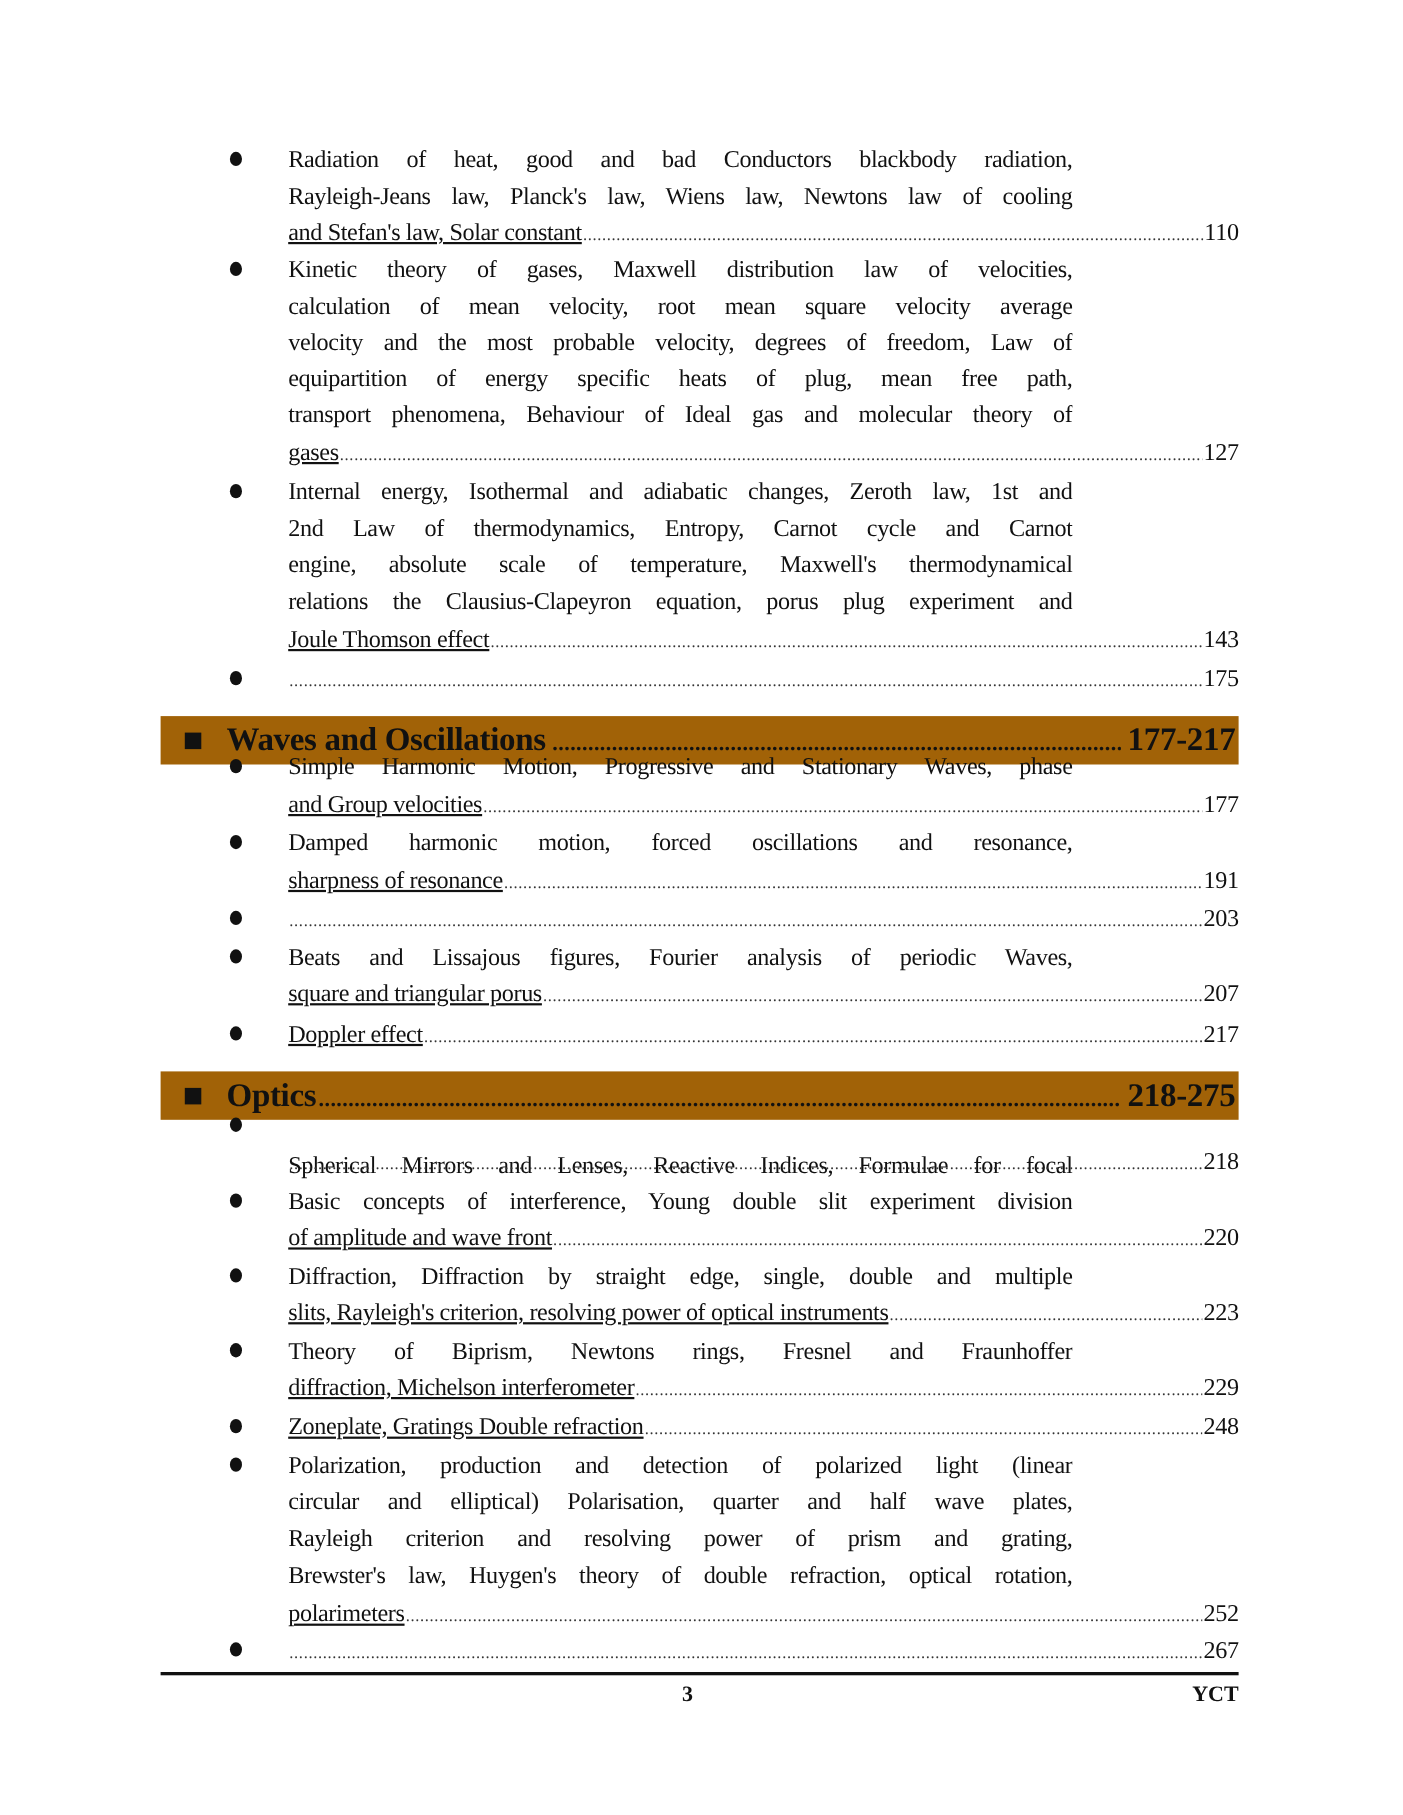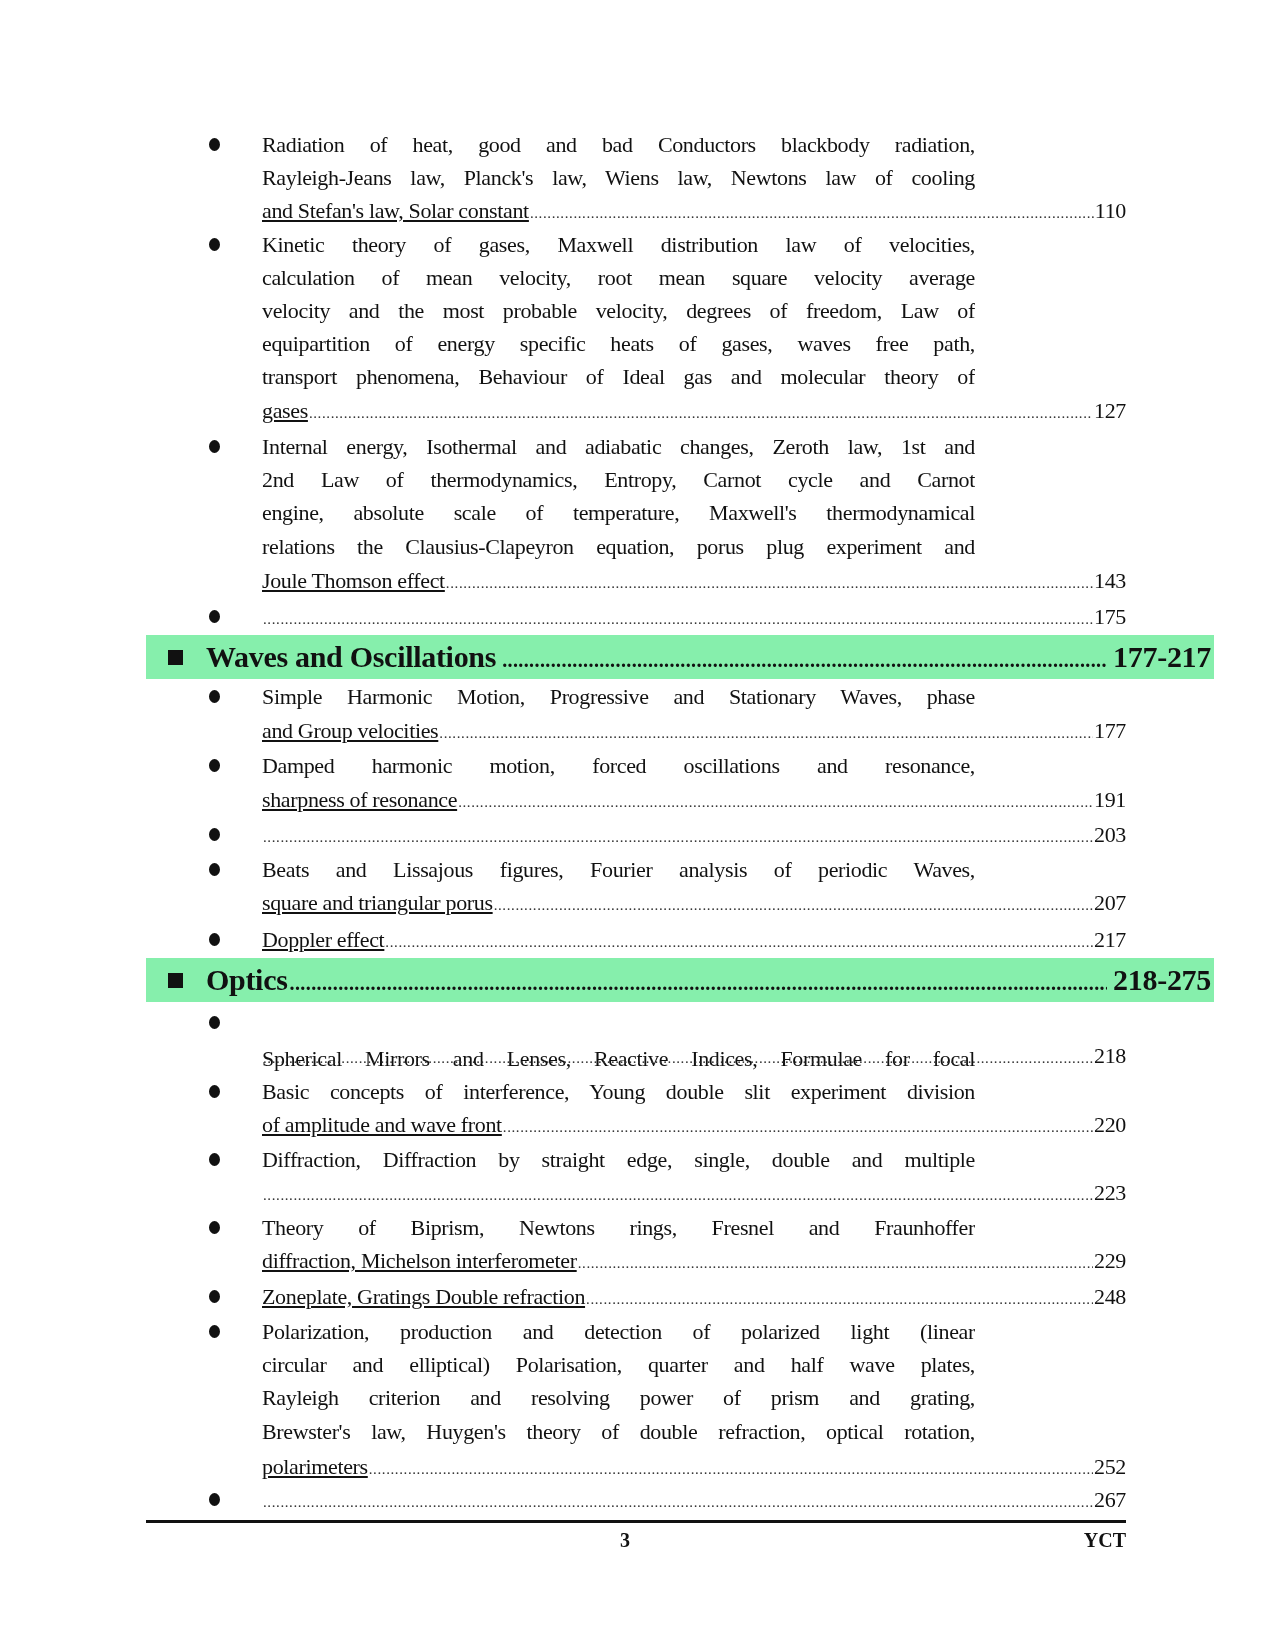--- a/index.html
+++ b/index.html
@@ -6,21 +6,21 @@
   body { width:1275px; height:1650px; position:relative; overflow:hidden;
          font-family:"Liberation Serif", serif; color:#111; }
   .line { position:absolute; left:262px; font-size:22px; line-height:30px; height:30px;
           white-space:nowrap; letter-spacing:-0.35px; }
   .just { width:713px; text-align:justify; text-align-last:justify; white-space:normal; overflow:hidden; }
   .leader { width:864px; display:flex; align-items:baseline; }
   .leader .t { flex:0 0 auto; white-space:nowrap;text-decoration:underline; }
   .leader .dots { flex:1 1 auto; overflow:hidden; white-space:nowrap; letter-spacing:0.6px; font-size:15px; color:#333; margin:0 1px; }
   .leader .pg { flex:0 0 auto; }
   .bullet { position:absolute; left:209px; width:11px; height:13px; border-radius:50%; background:#111; }
-  .band { position:absolute; left:146px; width:1068px; height:44px; background:#86efac; }
+  .band { position:absolute; left:146px; width:980px; height:44px; background:#a16207;margin-top:16px; }
   .band .sq { position:absolute; left:22px; top:15px; width:15px; height:15px; background:#111; }
   .band .h { position:absolute; left:60px; right:3px; top:4px; display:flex; align-items:baseline;
              font-weight:bold; font-size:30px; line-height:36px; letter-spacing:-0.3px; }
   .band .h .t { flex:0 0 auto; white-space:nowrap; }
   .band .h .dots { flex:1 1 auto; overflow:hidden; white-space:nowrap; font-size:20px; letter-spacing:0.4px; margin:0 6px; }
   .band .h .pg { flex:0 0 auto; }
   .rule { position:absolute; left:146px; width:980px; top:1520px; height:3px; background:#111; }
   .foot-pg { position:absolute; top:1529px; left:620px; font-weight:bold; font-size:20px; }
   .foot-brand { position:absolute; top:1529px; right:149px; font-weight:bold; font-size:20px; }
 </style>
@@ -33,21 +33,21 @@
 <div class="line leader" style="top:196px">
   <span class="t">and Stefan's law, Solar constant</span>
   <span class="dots">....................................................................................................................................................................................................................</span>
   <span class="pg">110</span>
 </div>
 
 <span class="bullet" style="top:238px"></span>
 <div class="line just" style="top:230px">Kinetic theory of gases, Maxwell distribution law of velocities,</div>
 <div class="line just" style="top:263px">calculation of mean velocity, root mean square velocity average</div>
 <div class="line just" style="top:296px">velocity and the most probable velocity, degrees of freedom, Law of</div>
-<div class="line just" style="top:329px">equipartition of energy specific heats of gases, waves free path,</div>
+<div class="line just" style="top:329px">equipartition of energy specific heats of plug, mean free path,</div>
 <div class="line just" style="top:362px">transport phenomena, Behaviour of Ideal gas and molecular theory of</div>
 <div class="line leader" style="top:396px">
   <span class="t">gases</span>
   <span class="dots">....................................................................................................................................................................................................................</span>
   <span class="pg">127</span>
 </div>
 
 <span class="bullet" style="top:440px"></span>
 <div class="line just" style="top:432px">Internal energy, Isothermal and adiabatic changes, Zeroth law, 1st and</div>
 <div class="line just" style="top:465px">2nd Law of thermodynamics, Entropy, Carnot cycle and Carnot</div>
@@ -131,20 +131,21 @@
 <div class="line just" style="top:1077px">Basic concepts of interference, Young double slit experiment division</div>
 <div class="line leader" style="top:1110px">
   <span class="t">of amplitude and wave front</span>
   <span class="dots">....................................................................................................................................................................................................................</span>
   <span class="pg">220</span>
 </div>
 
 <span class="bullet" style="top:1153px"></span>
 <div class="line just" style="top:1145px">Diffraction, Diffraction by straight edge, single, double and multiple</div>
 <div class="line leader" style="top:1178px">
+  <span class="t">slits, Rayleigh's criterion, resolving power of optical instruments</span>
   <span class="dots">....................................................................................................................................................................................................................</span>
   <span class="pg">223</span>
 </div>
 
 <span class="bullet" style="top:1221px"></span>
 <div class="line just" style="top:1213px">Theory of Biprism, Newtons rings, Fresnel and Fraunhoffer</div>
 <div class="line leader" style="top:1246px">
   <span class="t">diffraction, Michelson interferometer</span>
   <span class="dots">....................................................................................................................................................................................................................</span>
   <span class="pg">229</span>

